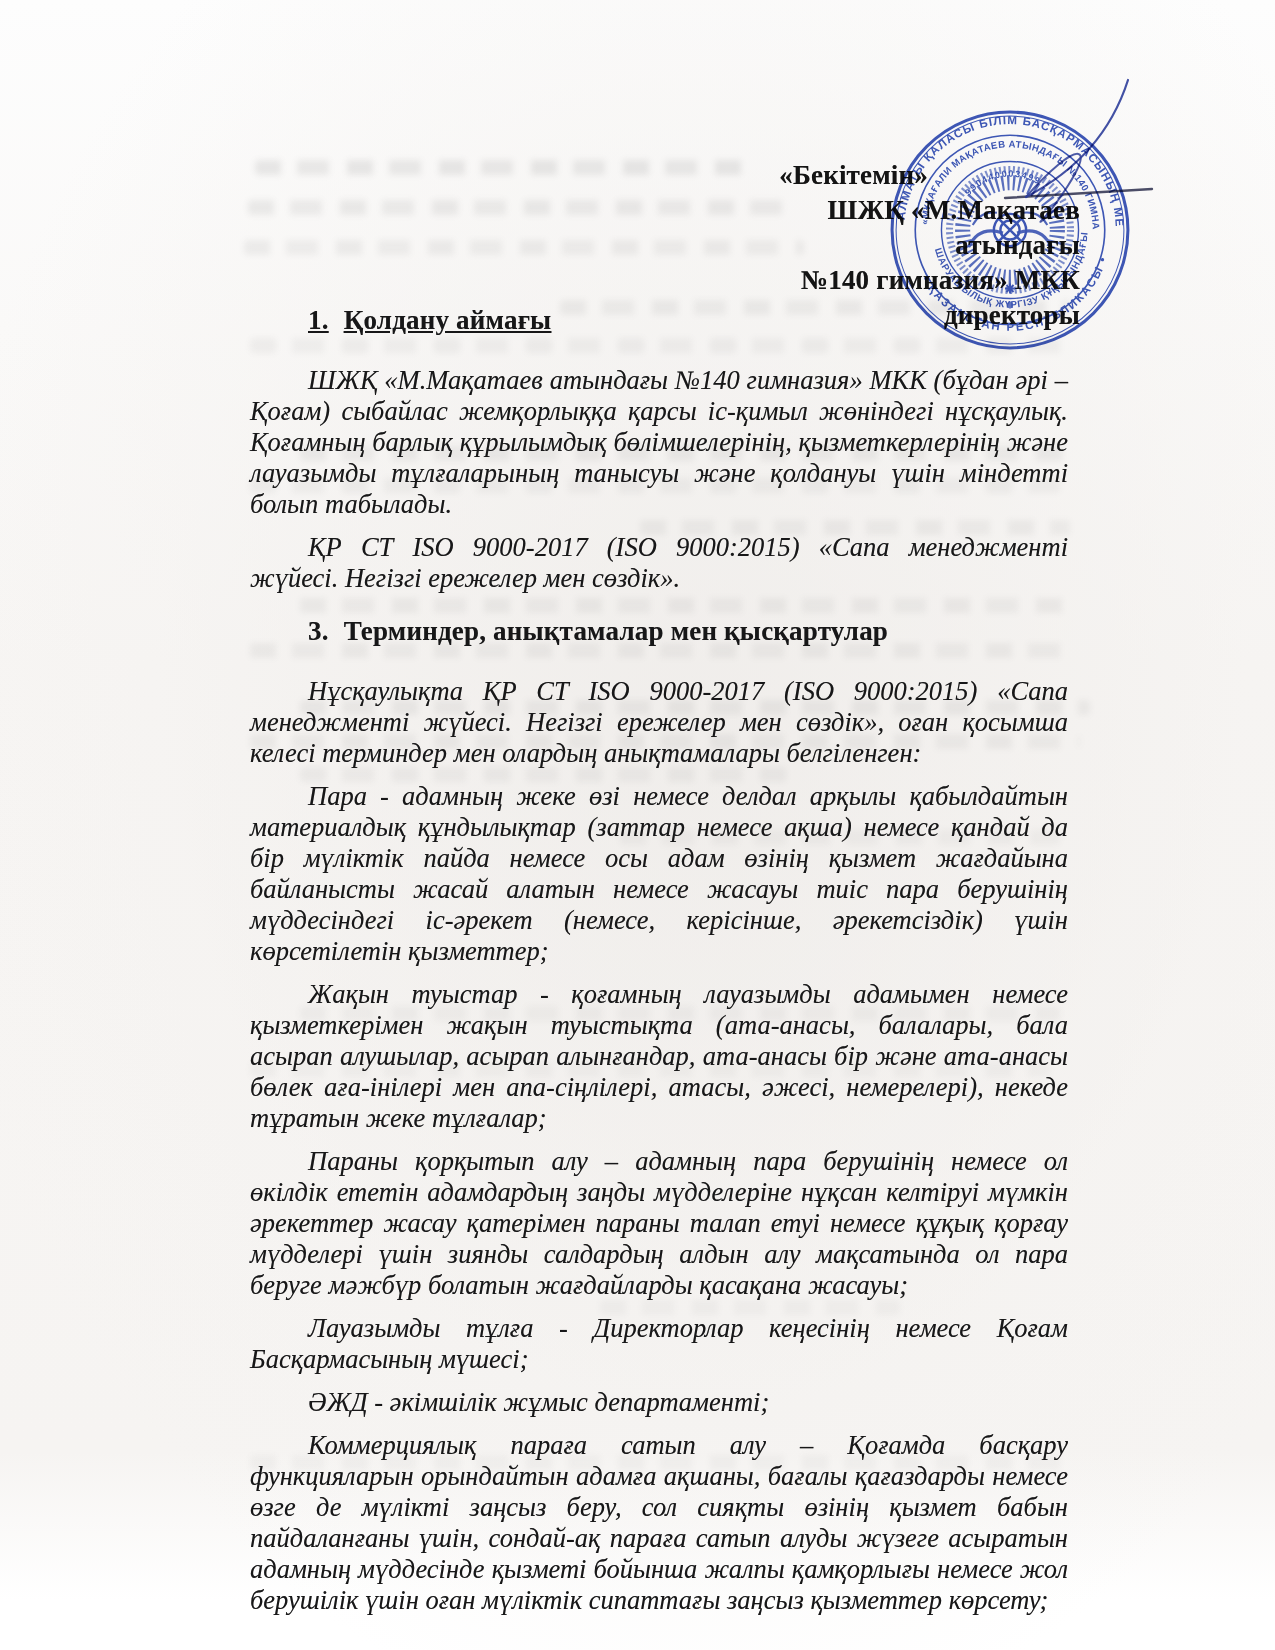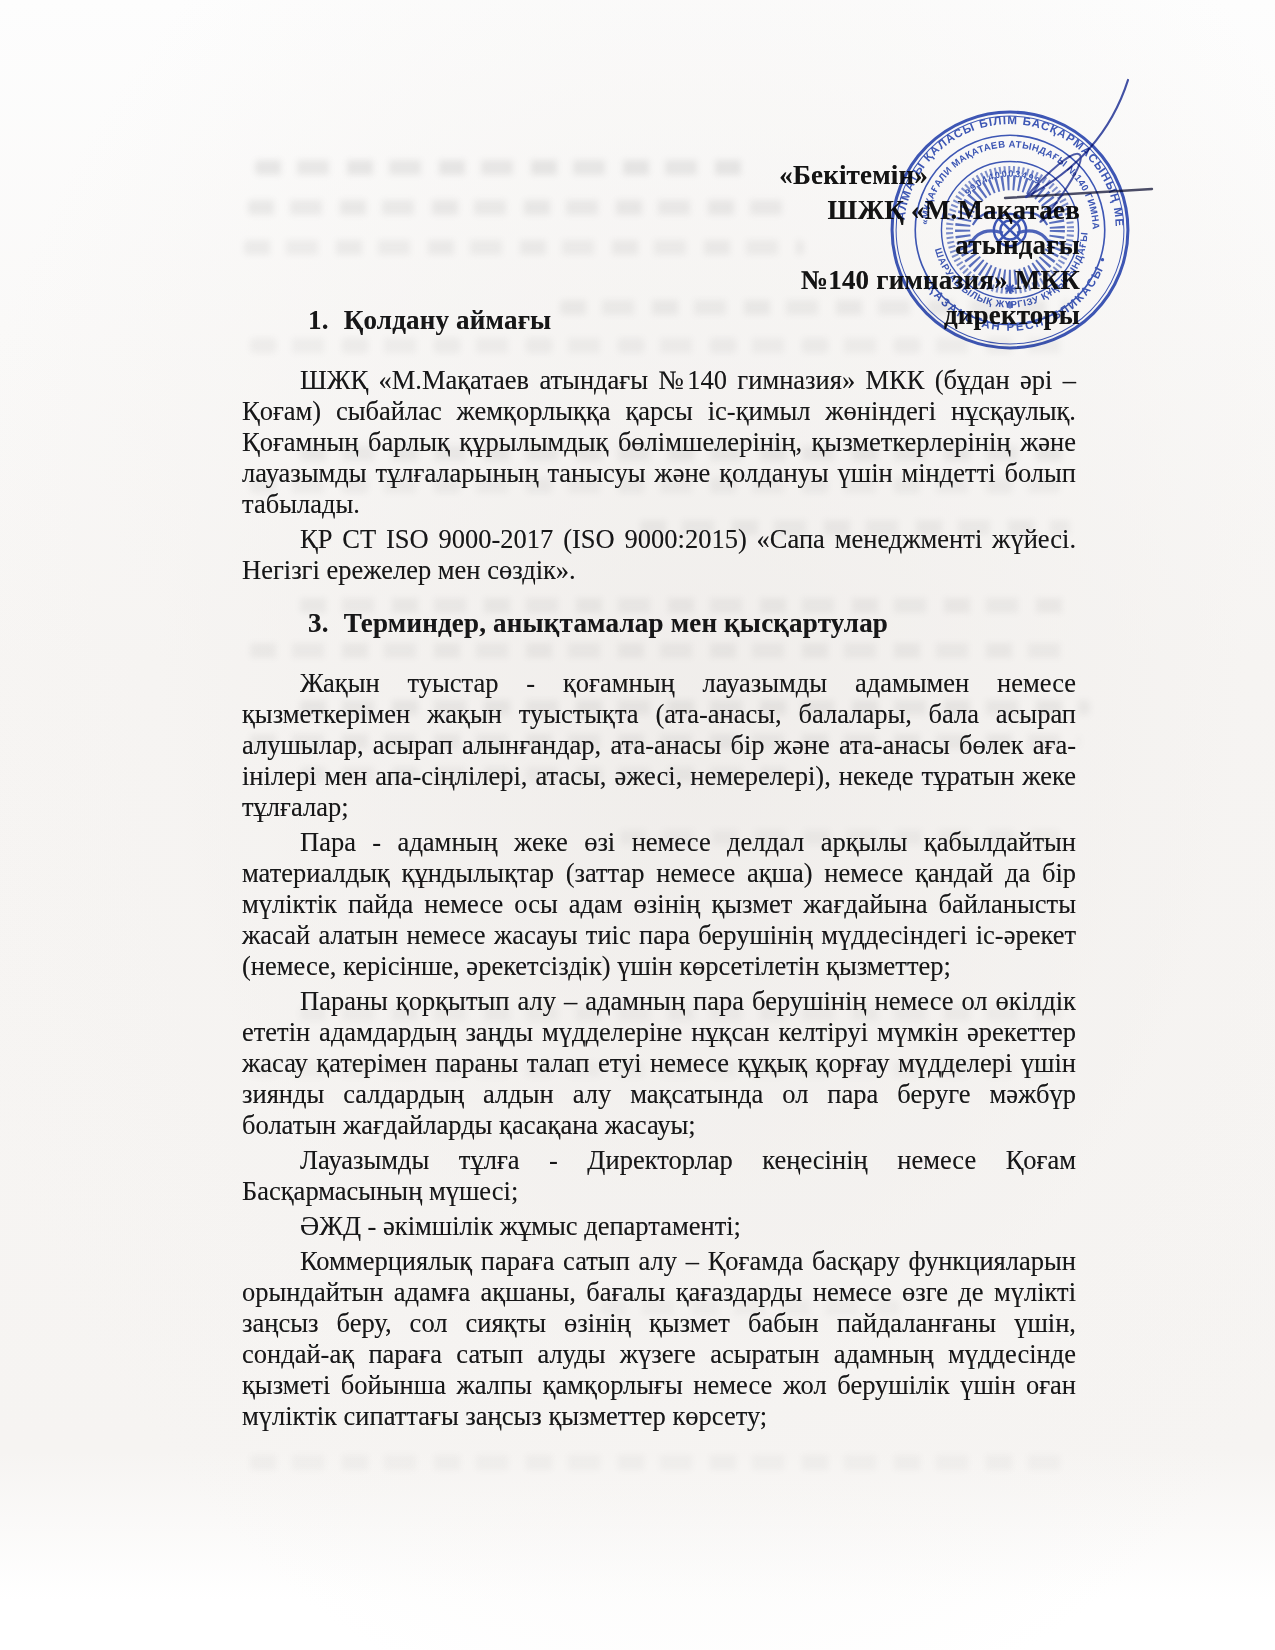--- a/index.html
+++ b/index.html
@@ -38,23 +38,23 @@
   
   .doc{
     position:absolute;left:238px;top:292px;width:842px;color:#171718;
     font-size:26.5px;line-height:31px;text-align:justify;
     text-shadow:0 0 .5px rgba(30,30,30,.4);
   }
   .doc h2{
     font-size:27px;line-height:31px;font-weight:bold;margin:22px 0 29px 70px;
     text-align:left;letter-spacing:.2px;
   }
-  .doc h2:first-child{margin-top:13px;}
+  .doc h2:first-child{margin-top:13px;text-decoration:underline;}
   .doc h2 .num{margin-right:15px;}
-  .doc p{margin:4px;text-indent:58px;}
+  .doc p{margin:12px;text-indent:58px;font-style:italic;}
 </style>
 </head>
 <body>
 
 <div class="page">
 
   <div class="ghost" style="left:255px;top:160px;width:500px;opacity:.13"></div>
   <div class="ghost" style="left:248px;top:200px;width:535px;opacity:.11"></div>
   <div class="ghost" style="left:244px;top:240px;width:560px;opacity:.09"></div>
   <div class="ghost" style="left:560px;top:300px;width:510px;opacity:.09"></div>
@@ -149,21 +149,22 @@
     <h2>
       <span class="num">1.</span><span>Қолдану аймағы</span>
     </h2>
     <p>ШЖҚ «М.Мақатаев атындағы №140 гимназия» МКК (бұдан әрі – Қоғам) сыбайлас жемқорлыққа қарсы іс-қимыл жөніндегі нұсқаулық. Қоғамның барлық құрылымдық бөлімшелерінің, қызметкерлерінің және лауазымды тұлғаларының танысуы және қолдануы үшін міндетті болып табылады.</p>
 
     <p>ҚР СТ ISO 9000-2017 (ISO 9000:2015) «Сапа менеджменті жүйесі. Негізгі ережелер мен сөздік».</p>
 
     <h2>
       <span class="num">3.</span><span>Терминдер, анықтамалар мен қысқартулар</span>
     </h2>
+    <p>Нұсқаулықта ҚР СТ ISO 9000-2017 (ISO 9000:2015) «Сапа менеджменті жүйесі. Негізгі ережелер мен сөздік», оған қосымша келесі терминдер мен олардың анықтамалары белгіленген:</p>
+    <p>Пара - адамның жеке өзі немесе делдал арқылы қабылдайтын материалдық құндылықтар (заттар немесе ақша) немесе қандай да бір мүліктік пайда немесе осы адам өзінің қызмет жағдайына байланысты жасай алатын немесе жасауы тиіс пара берушінің мүддесіндегі іс-әрекет (немесе, керісінше, әрекетсіздік) үшін көрсетілетін қызметтер;</p>
     <p>Жақын туыстар - қоғамның лауазымды адамымен немесе қызметкерімен жақын туыстықта (ата-анасы, балалары, бала асырап алушылар, асырап алынғандар, ата-анасы бір және ата-анасы бөлек аға-інілері мен апа-сіңлілері, атасы, әжесі, немерелері), некеде  тұратын жеке тұлғалар;</p>
-    <p>Пара - адамның жеке өзі немесе делдал арқылы қабылдайтын материалдық құндылықтар (заттар немесе ақша) немесе қандай да бір мүліктік пайда немесе осы адам өзінің қызмет жағдайына байланысты жасай алатын немесе жасауы тиіс пара берушінің мүддесіндегі іс-әрекет (немесе, керісінше, әрекетсіздік) үшін көрсетілетін қызметтер;</p>
     <p>Параны қорқытып алу – адамның пара берушінің немесе ол өкілдік ететін адамдардың заңды мүдделеріне нұқсан келтіруі мүмкін әрекеттер жасау қатерімен параны талап етуі немесе құқық қорғау мүдделері үшін зиянды салдардың алдын алу мақсатында ол пара беруге мәжбүр болатын жағдайларды қасақана жасауы;</p>
     <p>Лауазымды тұлға - Директорлар кеңесінің немесе Қоғам Басқармасының мүшесі;</p>
     <p>ӘЖД - әкімшілік жұмыс департаменті;</p>
     <p>Коммерциялық параға сатып алу – Қоғамда басқару функцияларын орындайтын адамға ақшаны, бағалы қағаздарды немесе өзге де мүлікті заңсыз беру, сол сияқты өзінің қызмет бабын пайдаланғаны үшін, сондай-ақ параға сатып алуды жүзеге асыратын адамның мүддесінде қызметі бойынша жалпы қамқорлығы немесе жол берушілік үшін оған мүліктік сипаттағы заңсыз қызметтер көрсету;</p>
 
   </div>
 </div>
 
 </body></html>

